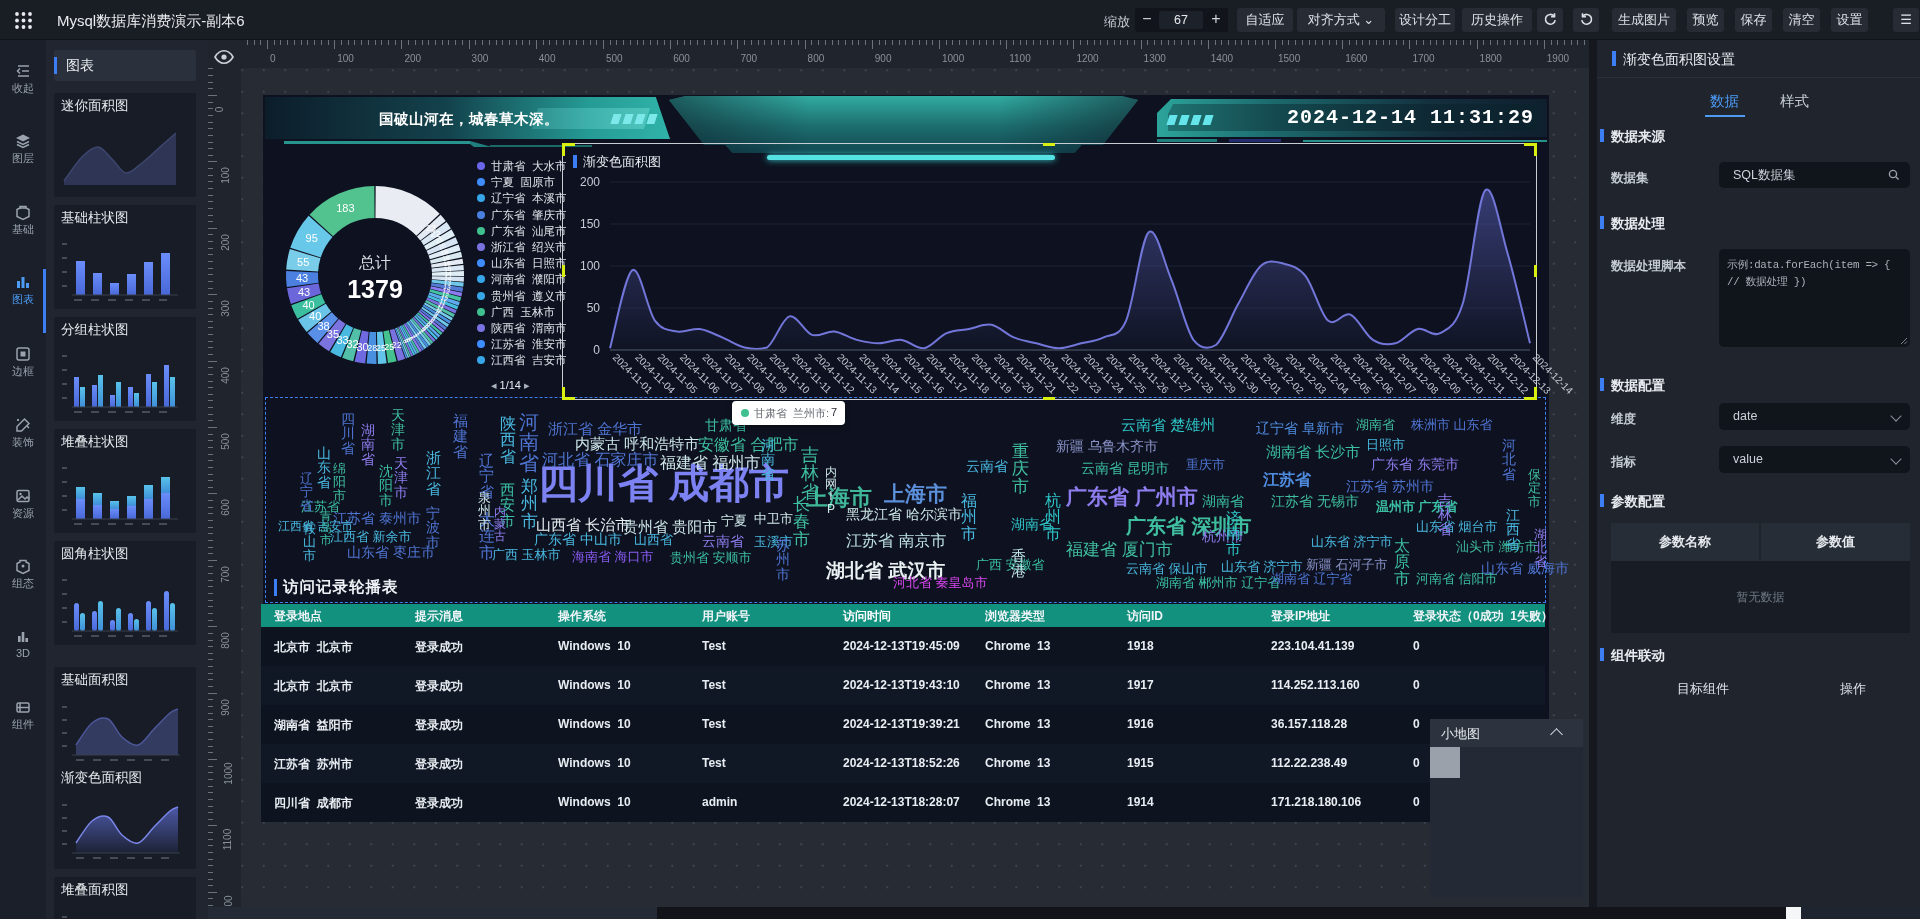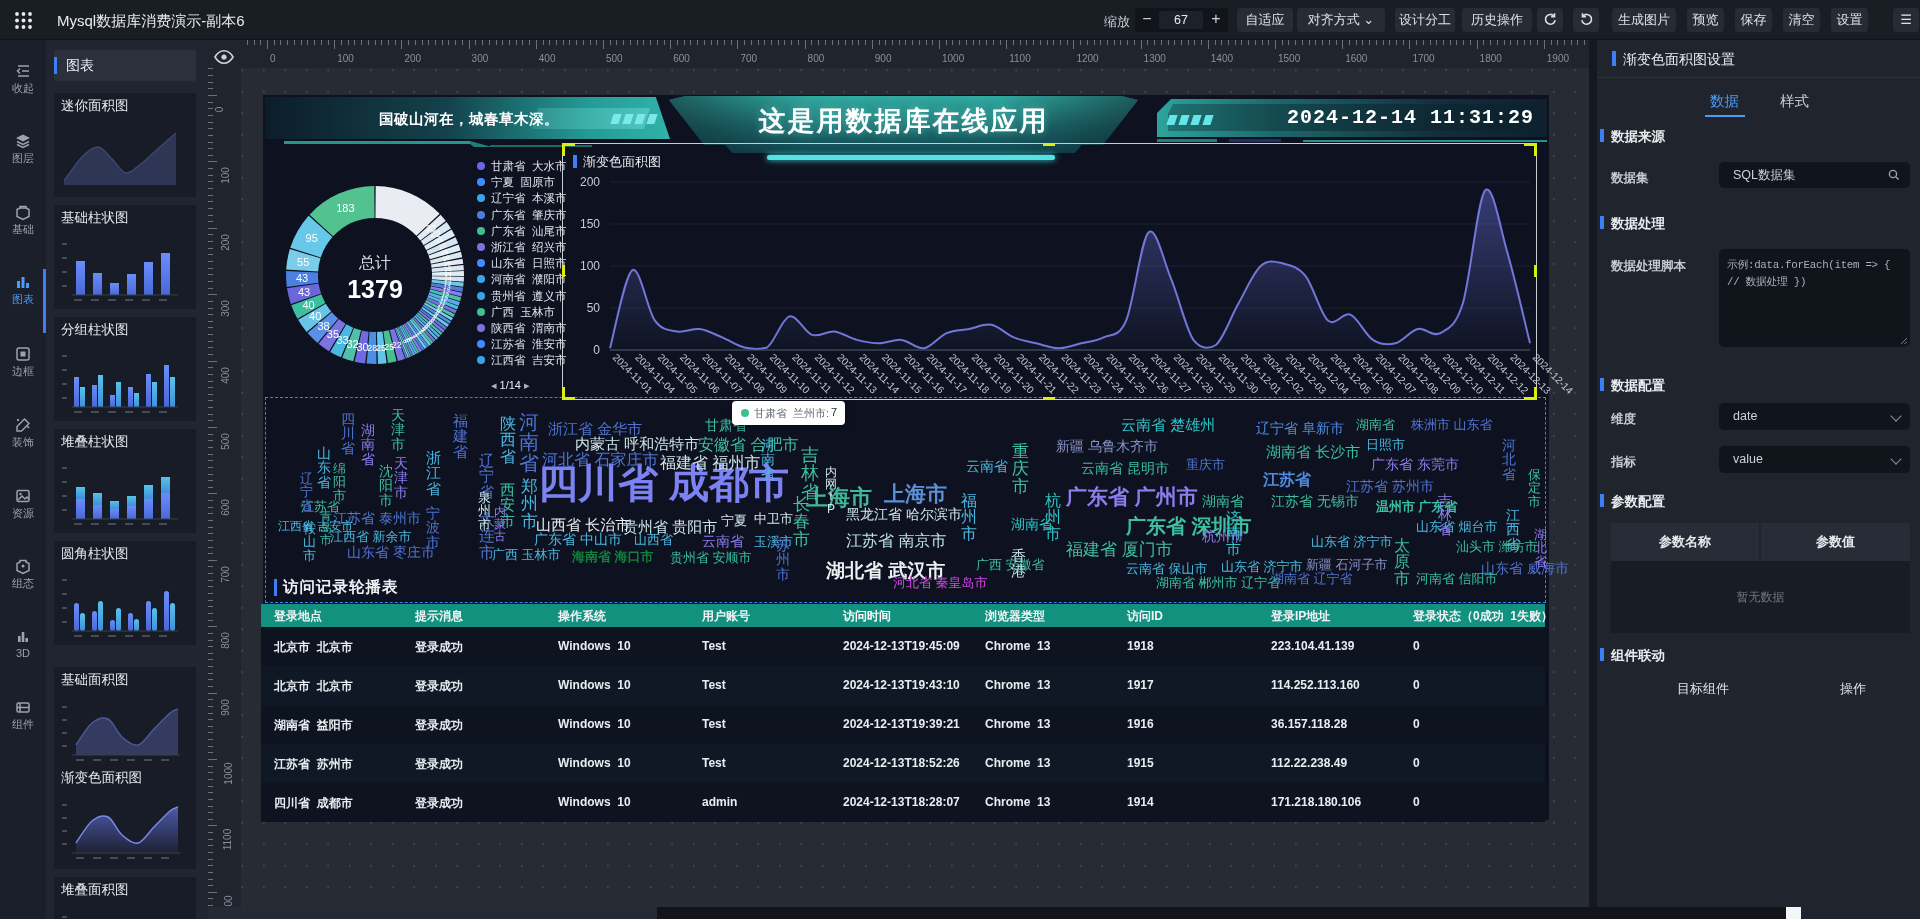--- a/index.html
+++ b/index.html
@@ -412,21 +412,20 @@
           <div class="scr" style="left:116px;top:15px;font-size:14.5px;font-weight:bold;color:#fff;letter-spacing:0.5px;">国破山河在，城春草木深。</div>
           <div class="scr" style="left:21px;top:46px;width:186px;height:3px;background:#27948e;"></div>
           <div class="scr" style="left:207px;top:46px;width:22px;height:6px;background:#1f7f7c;clip-path:polygon(0 0,100% 100%,100% 100%,4px 100%,0 3px);"></div>
           <div class="scr" style="left:227px;top:50px;width:102px;height:2px;background:#1a6a66;"></div>
           <div class="scr" style="left:406px;top:1px;width:469px;height:57px;
 background:linear-gradient(180deg,#31aba1 0%,#1d6f6f 52%,#114751 100%);
 clip-path:polygon(3.5% 0,96.5% 0,100% 7%,92.5% 86%,88% 86%,86.5% 100%,13.5% 100%,12% 86%,7.5% 86%,0 7%);"></div>
           <div class="scr" style="left:406px;top:1px;width:469px;height:57px;
 background:linear-gradient(90deg,rgba(14,28,40,0.55),rgba(14,28,40,0.0) 30%,rgba(14,28,40,0.0) 70%,rgba(14,28,40,0.55));
 clip-path:polygon(3.5% 0,96.5% 0,100% 7%,92.5% 86%,88% 86%,86.5% 100%,13.5% 100%,12% 86%,7.5% 86%,0 7%);"></div>
-          <div class="scr" style="left:406px;top:8px;width:469px;text-align:center;font-size:27px;font-weight:bold;color:#fff;letter-spacing:2px;text-shadow:0 0 8px rgba(120,240,240,0.45);">这是用数据库在线应用</div>
           <div class="scr" style="left:504px;top:60px;width:288px;height:5px;border-radius:3px;background:#55e2e2;box-shadow:0 0 6px #3ad4d4;"></div>
           <div class="scr" style="left:894px;top:4px;width:390px;height:38px;
 background:linear-gradient(90deg,#2ca49b 0%,#1c696c 30%,#132e3d 72%,#0f1f2e 100%);
 clip-path:polygon(14px 0,100% 0,100% 100%,0 100%,0 14px);"></div>
           <div class="scr" style="left:905px;top:9px;width:370px;height:27px;
 background:linear-gradient(90deg,rgba(10,35,44,0.35),rgba(10,35,44,0.65));clip-path:polygon(5px 0,100% 0,100% 100%,0 100%,0 10px);"></div>
           <div class="scr" style="left:905px;top:20px;width:60px;height:10px;">
             <div class="abs" style="left:0px;top:0;width:8px;height:10px;background:#66e4ec;transform:skewX(-18deg)"></div>
             <div class="abs" style="left:12px;top:0;width:8px;height:10px;background:#66e4ec;transform:skewX(-18deg)"></div>
             <div class="abs" style="left:24px;top:0;width:8px;height:10px;background:#66e4ec;transform:skewX(-18deg)"></div>
@@ -652,21 +651,21 @@
             <div class="abs" style="left:439px;top:19px;font-size:14px;color:#3bbfa5;font-weight:normal;white-space:nowrap;">甘肃省</div>
             <div class="abs" style="left:270px;top:118px;font-size:15px;color:#e8f0f2;font-weight:normal;white-space:nowrap;">山西省 长治市</div>
             <div class="abs" style="left:357px;top:120px;font-size:15px;color:#cfe8ea;font-weight:normal;white-space:nowrap;">贵州省 贵阳市</div>
             <div class="abs" style="left:268px;top:133px;font-size:14px;color:#49b9e0;font-weight:normal;white-space:nowrap;">广东省 中山市</div>
             <div class="abs" style="left:368px;top:133px;font-size:13px;color:#49b9e0;font-weight:normal;white-space:nowrap;">山西省</div>
             <div class="abs" style="left:436px;top:135px;font-size:14px;color:#8f7df0;font-weight:normal;white-space:nowrap;">云南省</div>
             <div class="abs" style="left:488px;top:135px;font-size:13px;color:#49b9e0;font-weight:normal;white-space:nowrap;">玉溪市</div>
             <div class="abs" style="left:455px;top:114px;font-size:13px;color:#cfe8ea;font-weight:normal;white-space:nowrap;">宁夏</div>
             <div class="abs" style="left:488px;top:112px;font-size:13px;color:#cfe8ea;font-weight:normal;white-space:nowrap;">中卫市</div>
             <div class="abs" style="left:226px;top:148px;font-size:13px;color:#49b9e0;font-weight:normal;white-space:nowrap;">广西 玉林市</div>
-            <div class="abs" style="left:306px;top:150px;font-size:13px;color:#15803d;font-weight:bold;white-space:nowrap;">海南省 海口市</div>
+            <div class="abs" style="left:306px;top:150px;font-size:13px;color:#8b5cf6;font-weight:normal;white-space:nowrap;">海南省 海口市</div>
             <div class="abs" style="left:404px;top:151px;font-size:13px;color:#3bbfa5;font-weight:normal;white-space:nowrap;">贵州省 安顺市</div>
             <div class="abs" style="left:81px;top:146px;font-size:14px;color:#4f74d2;font-weight:normal;white-space:nowrap;">山东省 枣庄市</div>
             <div class="abs" style="left:67px;top:112px;font-size:14px;color:#4f74d2;font-weight:normal;white-space:nowrap;">江苏省 泰州市</div>
             <div class="abs" style="left:64px;top:130px;font-size:13px;color:#49b9e0;font-weight:normal;white-space:nowrap;">江西省 新余市</div>
             <div class="abs" style="left:35px;top:100px;font-size:13px;color:#3bbfa5;font-weight:normal;white-space:nowrap;">江苏省</div>
             <div class="abs" style="left:12px;top:120px;font-size:12px;color:#49b9e0;font-weight:normal;white-space:nowrap;">江西省 吉安市</div>
             <div class="abs" style="left:540px;top:85px;font-size:22px;color:#3fb798;font-weight:bold;white-space:nowrap;">上海市</div>
             <div class="abs" style="left:618px;top:82px;font-size:21px;color:#5b8fd9;font-weight:bold;white-space:nowrap;">上海市</div>
             <div class="abs" style="left:580px;top:108px;font-size:14px;color:#cfe8ea;font-weight:normal;white-space:nowrap;">黑龙江省 哈尔滨市</div>
             <div class="abs" style="left:580px;top:133px;font-size:16px;color:#bfe3e8;font-weight:normal;white-space:nowrap;">江苏省 南京市</div>
@@ -822,20 +821,27 @@
         <div class="abs" style="left:1316px;top:103px;width:13px;height:3px;background:#d9ef11;"></div>
         <div class="abs" style="left:1326px;top:103px;width:3px;height:13px;background:#d9ef11;"></div>
         <div class="abs" style="left:354px;top:357px;width:13px;height:3px;background:#d9ef11;"></div>
         <div class="abs" style="left:354px;top:347px;width:3px;height:13px;background:#d9ef11;"></div>
         <div class="abs" style="left:1316px;top:357px;width:13px;height:3px;background:#d9ef11;"></div>
         <div class="abs" style="left:1326px;top:347px;width:3px;height:13px;background:#d9ef11;"></div>
         <div class="abs" style="left:835px;top:103px;width:12px;height:3px;background:#d9ef11;"></div>
         <div class="abs" style="left:835px;top:357px;width:12px;height:3px;background:#d9ef11;"></div>
         <div class="abs" style="left:354px;top:225px;width:3px;height:12px;background:#d9ef11;"></div>
         <div class="abs" style="left:1326px;top:225px;width:3px;height:12px;background:#d9ef11;"></div>
+        <div class="abs" style="left:1222px;top:679px;width:153px;height:179px;">
+<div class="abs" style="left:0;top:0;width:153px;height:28px;background:#2c323e;"></div>
+<div class="abs" style="left:11px;top:6px;font-size:13px;color:#e8ebef;">小地图</div>
+<div class="abs" style="left:122px;top:11px;width:9px;height:9px;border-left:1.8px solid #d8dce2;border-top:1.8px solid #d8dce2;transform:rotate(45deg);"></div>
+<div class="abs" style="left:0;top:28px;width:153px;height:151px;background:#242a35;"></div>
+<div class="abs" style="left:0;top:28px;width:30px;height:31px;background:#9aa1ab;"></div>
+</div>
       </div>
       <div id="corner">
         <svg class="abs" style="left:6px;top:9px" width="20" height="16" viewBox="0 0 20 16">
           <path d="M1 8C3.5 3.5 6.5 1.8 10 1.8S16.5 3.5 19 8c-2.5 4.5-5.5 6.2-9 6.2S3.5 12.5 1 8Z" fill="none" stroke="#cdd2d9" stroke-width="1.6"></path>
           <circle cx="10" cy="8" r="2.6" fill="#cdd2d9"></circle>
         </svg>
       </div>
       <div id="hruler">
         <div class="htick" style="left:5.8px;height:5px"></div>
         <div class="htick" style="left:12.6px;height:5px"></div>

